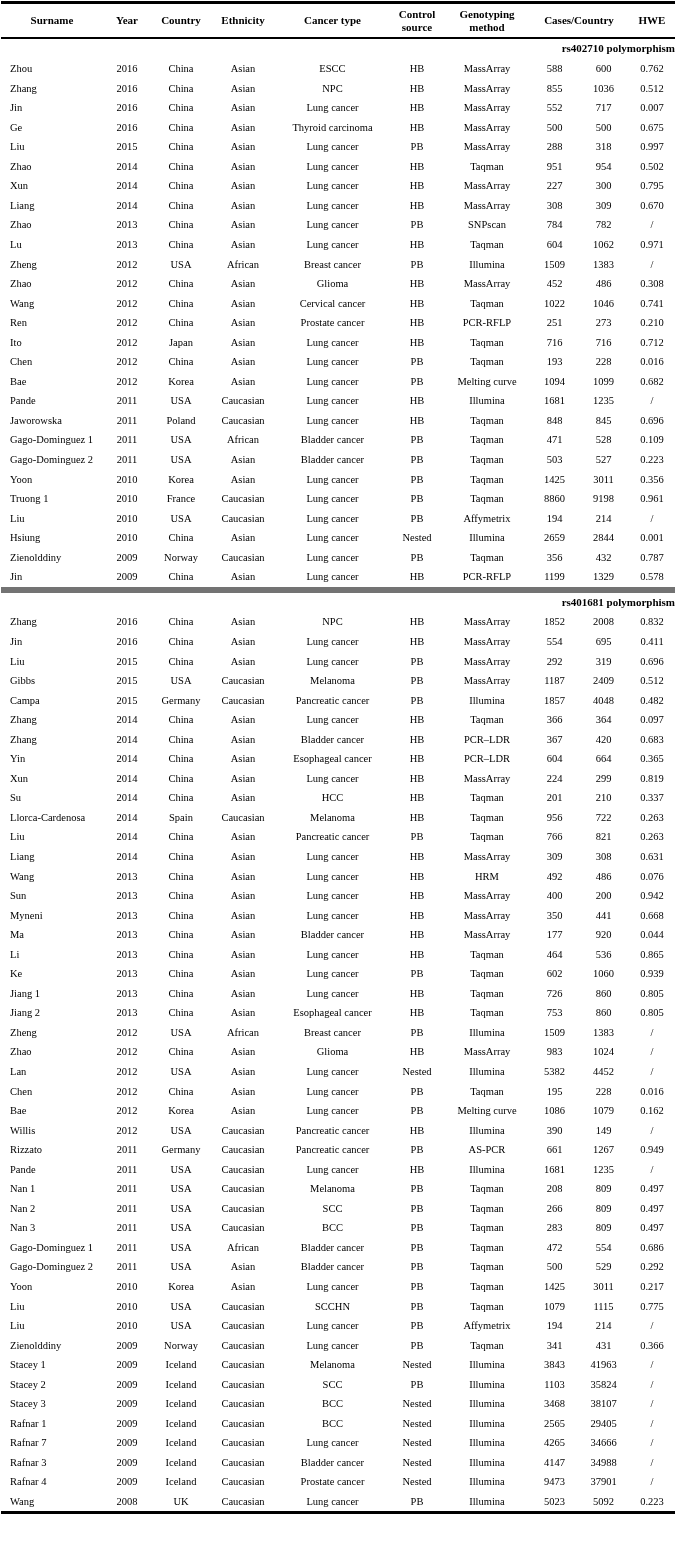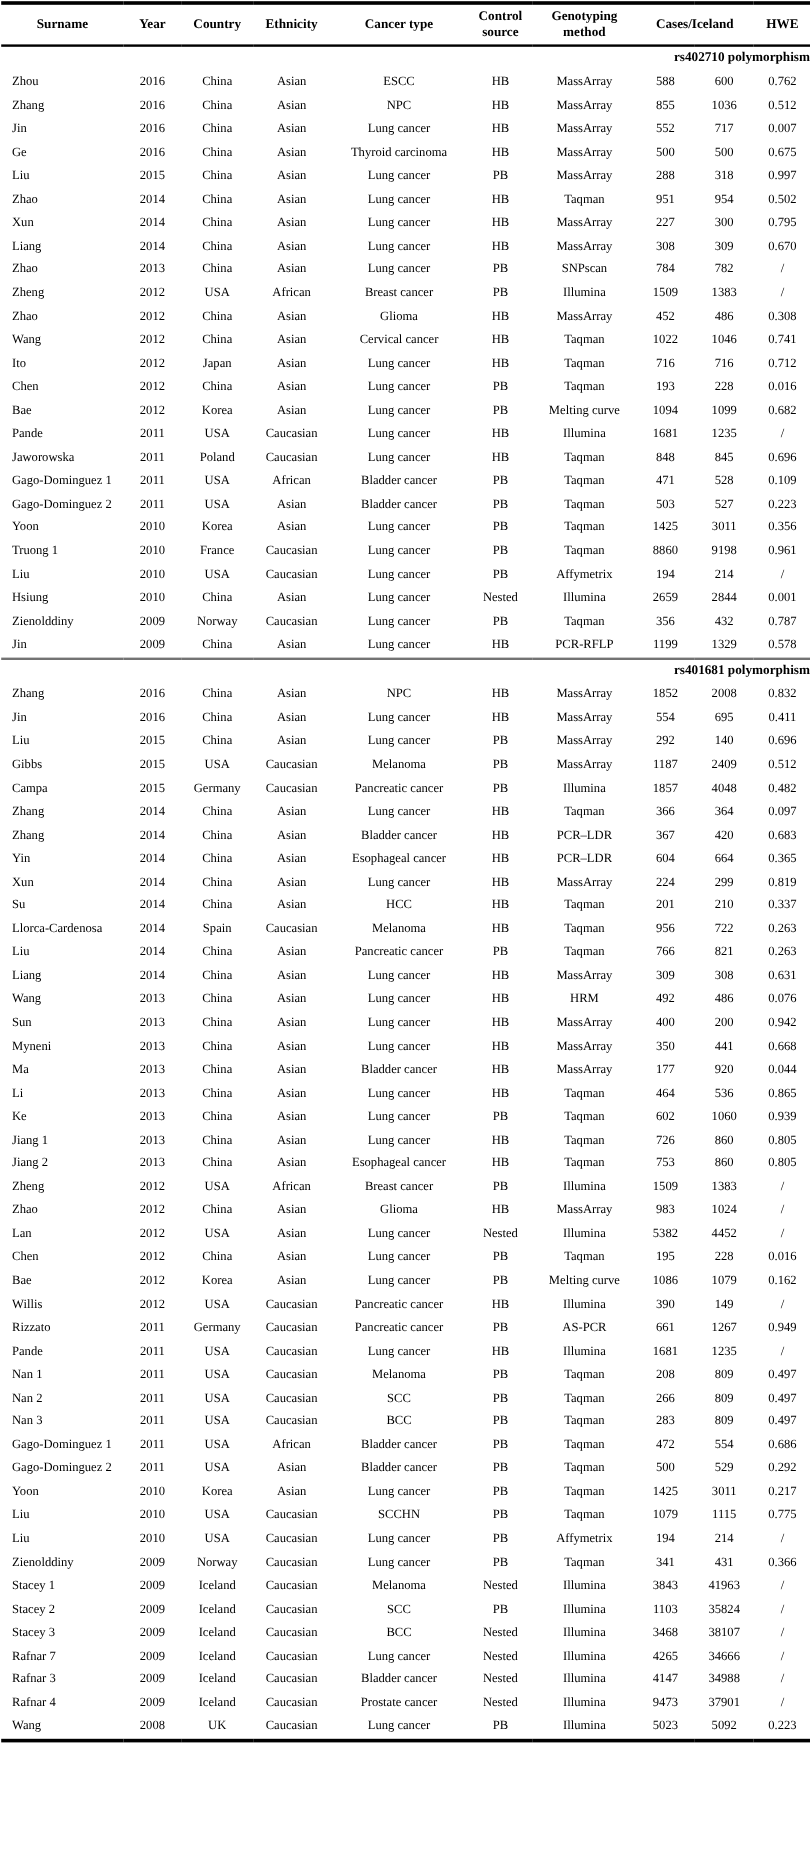--- a/index.html
+++ b/index.html
@@ -44,21 +44,21 @@
     text-align: left;
     padding-left: 9px;
   }
   tr.section-row td {
     text-align: right;
     font-weight: bold;
     font-size: 11px;
     padding-left: 5px;
   }
   tr.section-row.divided td {
-    border-top: 2px solid #737373;
+    border-top: 6px solid #737373;
   }
 </style>
 </head>
 <body>
 
 <div class="sheet">
   <table class="studies">
     <colgroup>
       <col style="width:102px">
       <col style="width:48px">
@@ -73,21 +73,21 @@
     </colgroup>
     <thead>
       <tr>
         <th>Surname</th>
         <th>Year</th>
         <th>Country</th>
         <th>Ethnicity</th>
         <th>Cancer type</th>
         <th>Control source</th>
         <th>Genotyping method</th>
-        <th colspan="2">Cases/Iceland</th>
+        <th colspan="2">Cases/Country</th>
         <th>HWE</th>
       </tr>
     </thead>
     <tbody id="table-body">
         <tr class="section-row">
           <td colspan="10">rs402710 polymorphism</td>
         </tr>
         <tr>
           <td class="col-surname">Zhou</td>
           <td>2016</td>
@@ -190,20 +190,32 @@
           <td>China</td>
           <td>Asian</td>
           <td>Lung cancer</td>
           <td>PB</td>
           <td>SNPscan</td>
           <td>784</td>
           <td>782</td>
           <td>/</td>
         </tr>
         <tr>
+          <td class="col-surname">Lu</td>
+          <td>2013</td>
+          <td>China</td>
+          <td>Asian</td>
+          <td>Lung cancer</td>
+          <td>HB</td>
+          <td>Taqman</td>
+          <td>604</td>
+          <td>1062</td>
+          <td>0.971</td>
+        </tr>
+        <tr>
           <td class="col-surname">Zheng</td>
           <td>2012</td>
           <td>USA</td>
           <td>African</td>
           <td>Breast cancer</td>
           <td>PB</td>
           <td>Illumina</td>
           <td>1509</td>
           <td>1383</td>
           <td>/</td>
@@ -224,20 +236,32 @@
           <td class="col-surname">Wang</td>
           <td>2012</td>
           <td>China</td>
           <td>Asian</td>
           <td>Cervical cancer</td>
           <td>HB</td>
           <td>Taqman</td>
           <td>1022</td>
           <td>1046</td>
           <td>0.741</td>
+        </tr>
+        <tr>
+          <td class="col-surname">Ren</td>
+          <td>2012</td>
+          <td>China</td>
+          <td>Asian</td>
+          <td>Prostate cancer</td>
+          <td>HB</td>
+          <td>PCR-RFLP</td>
+          <td>251</td>
+          <td>273</td>
+          <td>0.210</td>
         </tr>
         <tr>
           <td class="col-surname">Ito</td>
           <td>2012</td>
           <td>Japan</td>
           <td>Asian</td>
           <td>Lung cancer</td>
           <td>HB</td>
           <td>Taqman</td>
           <td>716</td>
@@ -417,21 +441,21 @@
         </tr>
         <tr>
           <td class="col-surname">Liu</td>
           <td>2015</td>
           <td>China</td>
           <td>Asian</td>
           <td>Lung cancer</td>
           <td>PB</td>
           <td>MassArray</td>
           <td>292</td>
-          <td>140</td>
+          <td>319</td>
           <td>0.696</td>
         </tr>
         <tr>
           <td class="col-surname">Gibbs</td>
           <td>2015</td>
           <td>USA</td>
           <td>Caucasian</td>
           <td>Melanoma</td>
           <td>PB</td>
           <td>MassArray</td>
@@ -874,20 +898,32 @@
         <tr>
           <td class="col-surname">Stacey 3</td>
           <td>2009</td>
           <td>Iceland</td>
           <td>Caucasian</td>
           <td>BCC</td>
           <td>Nested</td>
           <td>Illumina</td>
           <td>3468</td>
           <td>38107</td>
+          <td>/</td>
+        </tr>
+        <tr>
+          <td class="col-surname">Rafnar 1</td>
+          <td>2009</td>
+          <td>Iceland</td>
+          <td>Caucasian</td>
+          <td>BCC</td>
+          <td>Nested</td>
+          <td>Illumina</td>
+          <td>2565</td>
+          <td>29405</td>
           <td>/</td>
         </tr>
         <tr>
           <td class="col-surname">Rafnar 7</td>
           <td>2009</td>
           <td>Iceland</td>
           <td>Caucasian</td>
           <td>Lung cancer</td>
           <td>Nested</td>
           <td>Illumina</td>

